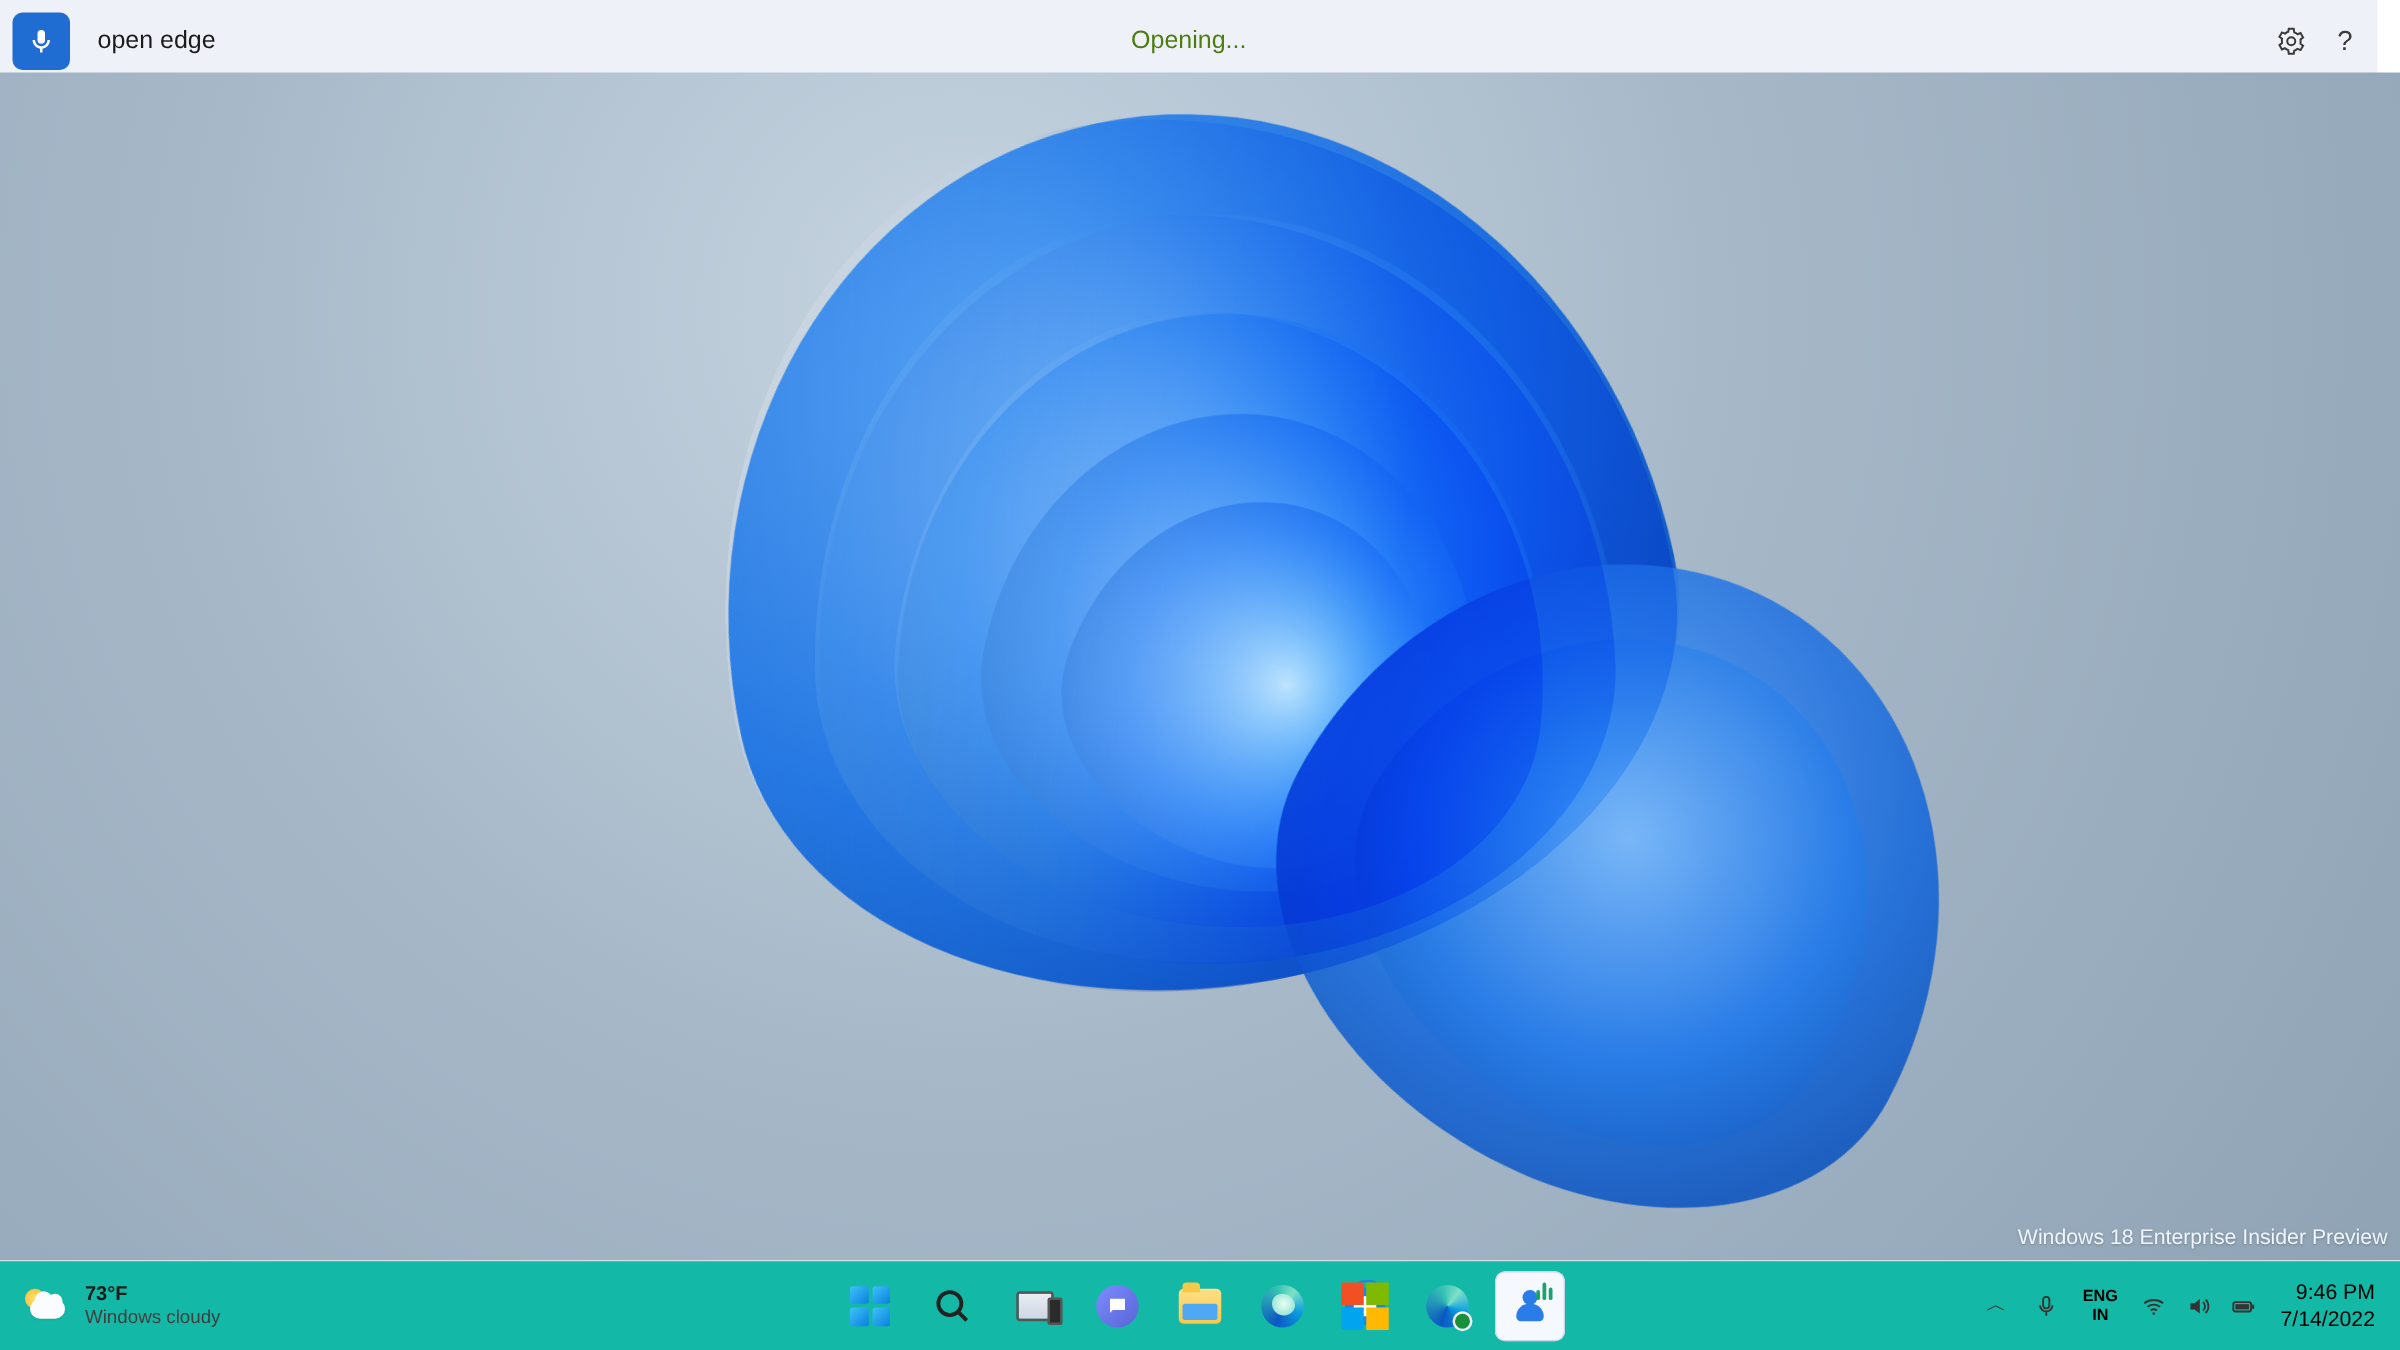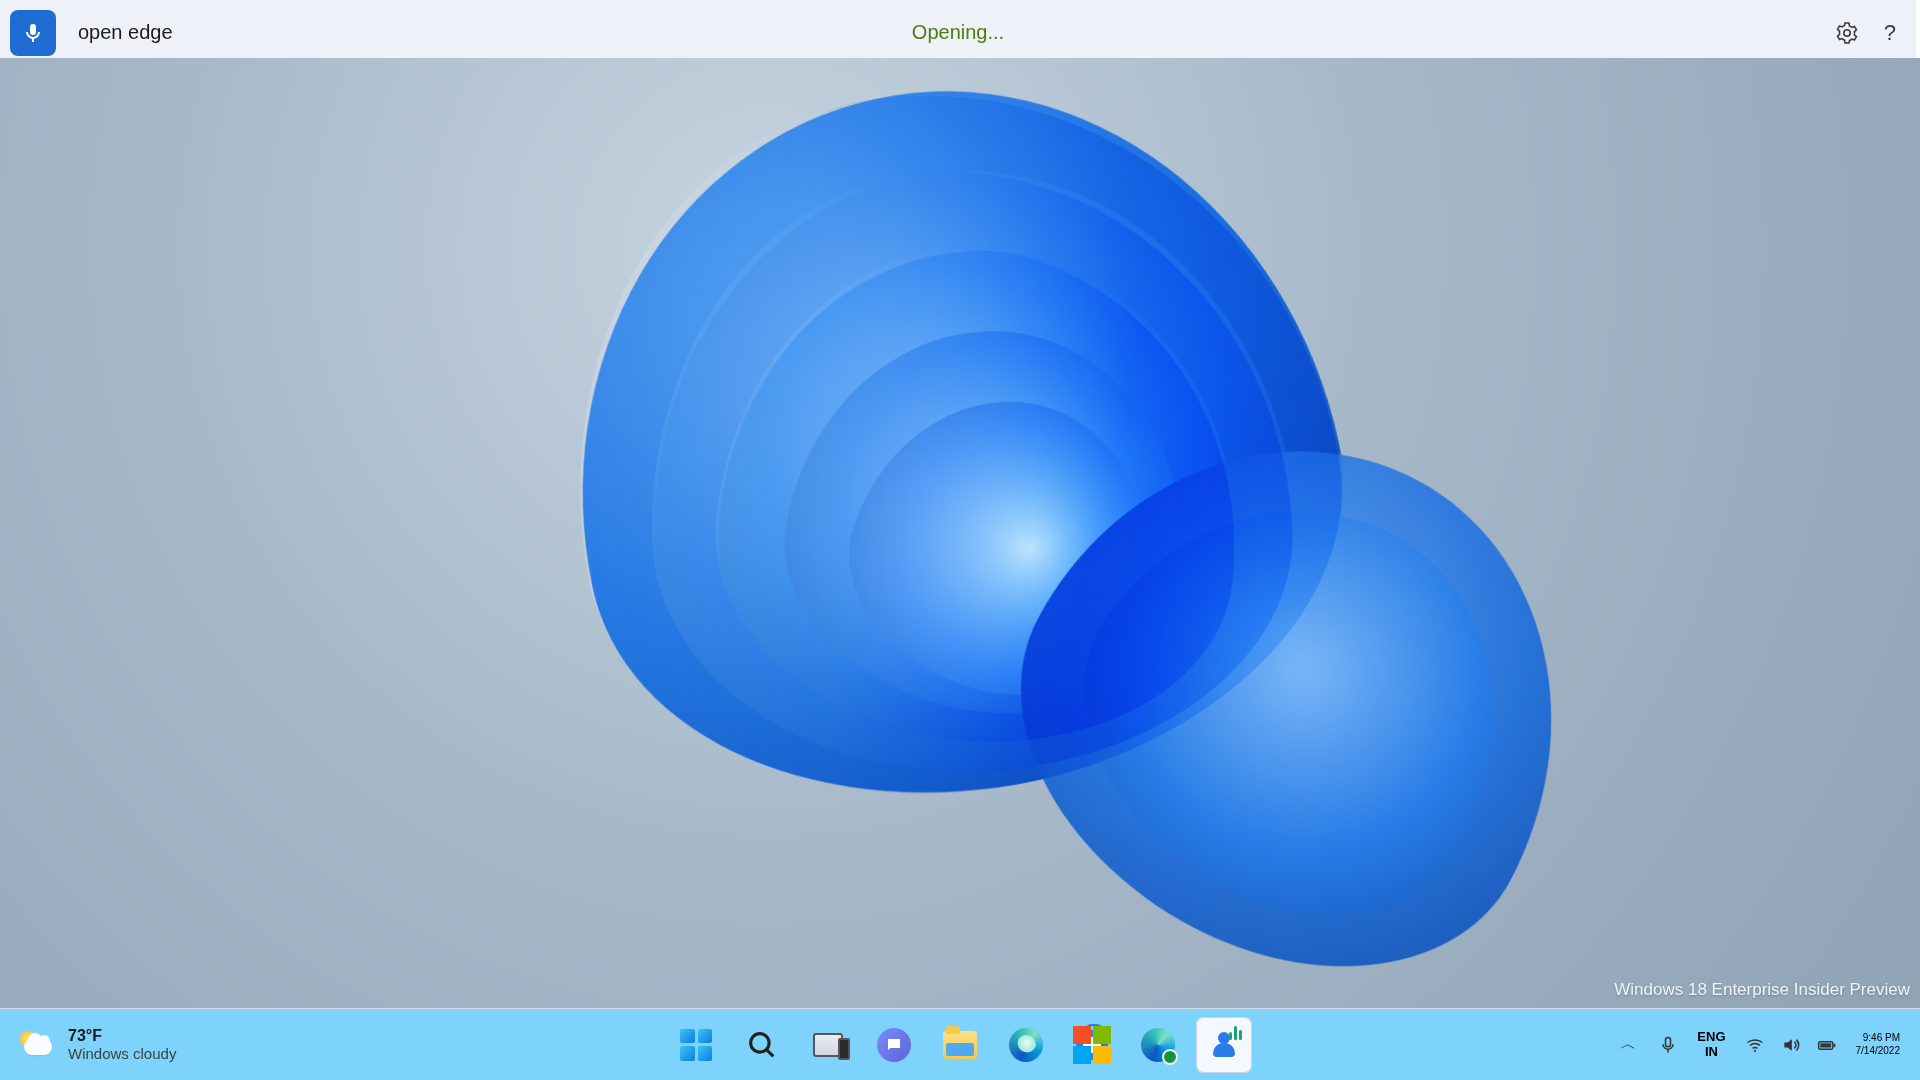--- a/index.html
+++ b/index.html
@@ -1,21 +1,21 @@
 <!DOCTYPE html>
 <html><head>
 <meta charset="utf-8">
 <style>
   * { margin: 0; padding: 0; box-sizing: border-box; font-family: "Segoe UI", sans-serif; }
   html, body { width: 1920px; height: 1080px; overflow: hidden; }
   body { position: relative; }
 
   
   .voice-bar {
-    position: absolute; top: 0; left: 0; right: 4px; height: 66px;
+    position: absolute; top: 0; left: 0; right: 18px; height: 66px;
     background: #eef2f8; border-bottom: 1px solid #d0d6e0;
     display: flex; align-items: center; padding: 0 10px;
   }
   .mic-btn {
     width: 46px; height: 46px; background: #1f6dd2; border-radius: 8px;
     display: flex; align-items: center; justify-content: center; cursor: pointer;
   }
   .mic-btn svg { width: 24px; height: 24px; fill: #fff; }
   .voice-command { margin-left: 22px; font-size: 20px; color: #1b1b1b; }
   .voice-status { position: absolute; left: 50%; transform: translateX(-50%); font-size: 20px; font-weight: 400; color: #4d7c0f; }
@@ -45,21 +45,21 @@
   .f3{width:520px;height:490px;left:410px;top:220px;transform:rotate(6deg);} 
 
   .watermark {
     position: absolute; right: 10px; bottom: 6px; text-align: right;
     color: #f0f6ff; font-size: 17px; line-height: 1.35; text-shadow: 0 1px 2px rgba(0,0,0,.25);
   }
 
   
   .taskbar {
     position: absolute; left: 0; right: 0; bottom: 0; height: 72px;
-    background: #7dd3fc; border-top: 1px solid #d7dde7;
+    background: #14b8a6; border-top: 1px solid #d7dde7;
     display: flex; align-items: center;
   }
   .tb-left { display: flex; align-items: center; gap: 14px; padding-left: 18px; }
   .weather-ico { width: 36px; height: 36px; position: relative; }
   .sun { position:absolute; left:2px; top:4px; width:16px; height:16px; background: radial-gradient(circle,#ffe36b,#f7b733); border-radius:50%; }
   .cloud { position:absolute; left:6px; top:12px; width:28px; height:16px; background:#fafcff; border-radius:10px; box-shadow:0 1px 2px rgba(0,0,0,.08);}
   .cloud:before{content:"";position:absolute;left:4px;top:-6px;width:14px;height:14px;background:#fafcff;border-radius:50%;}
   .cloud:after{content:"";position:absolute;left:14px;top:-4px;width:12px;height:12px;background:#fafcff;border-radius:50%;}
   .weather-txt { display:flex; flex-direction:column; line-height:1.2; }
   .weather-txt .temp { font-size:16px; font-weight:600; color:#1b1b1b; }
@@ -95,21 +95,21 @@
   .va-person .body{position:absolute;left:4px;top:13px;width:22px;height:14px;border-radius:11px 11px 4px 4px;background:#2a7de8;}
   .va-bars{position:absolute;right:10px;top:9px;display:flex;gap:2px;align-items:flex-end;}
   .va-bars span{width:3px;background:#1aa36b;border-radius:2px;} .va-bars span:nth-child(1){height:8px;} .va-bars span:nth-child(2){height:14px;} .va-bars span:nth-child(3){height:10px;}
 
   .tb-right { margin-left:auto; display:flex; align-items:center; gap:18px; padding-right:20px; }
   .tray-ico{ width:22px; height:22px; display:flex; align-items:center; justify-content:center; cursor:pointer; color:#333; }
   .tray-ico svg{ width:20px; height:20px; fill:none; stroke:#333; stroke-width:1.8; }
   .chevron-up{ font-size:16px; }
   .lang { text-align:center; font-size:13px; line-height:1.1; cursor:pointer;font-weight:bold; }
   .quick { display:flex; gap:14px; align-items:center; cursor:pointer; }
-  .clock { text-align:right; font-size:10px; line-height:1.25; cursor:pointer; }
+  .clock { text-align:right; font-size:17px; line-height:1.25; cursor:pointer; }
 </style>
 </head>
 <body>
 
 <div class="voice-bar">
   <div class="mic-btn">
     <svg viewBox="0 0 24 24">
         <path d="M12 14a3 3 0 0 0 3-3V6a3 3 0 1 0-6 0v5a3 3 0 0 0 3 3zm5-3a5 5 0 0 1-10 0H5a7 7 0 0 0 6 6.9V21h2v-3.1A7 7 0 0 0 19 11h-2z"></path>
       </svg>
   </div>

